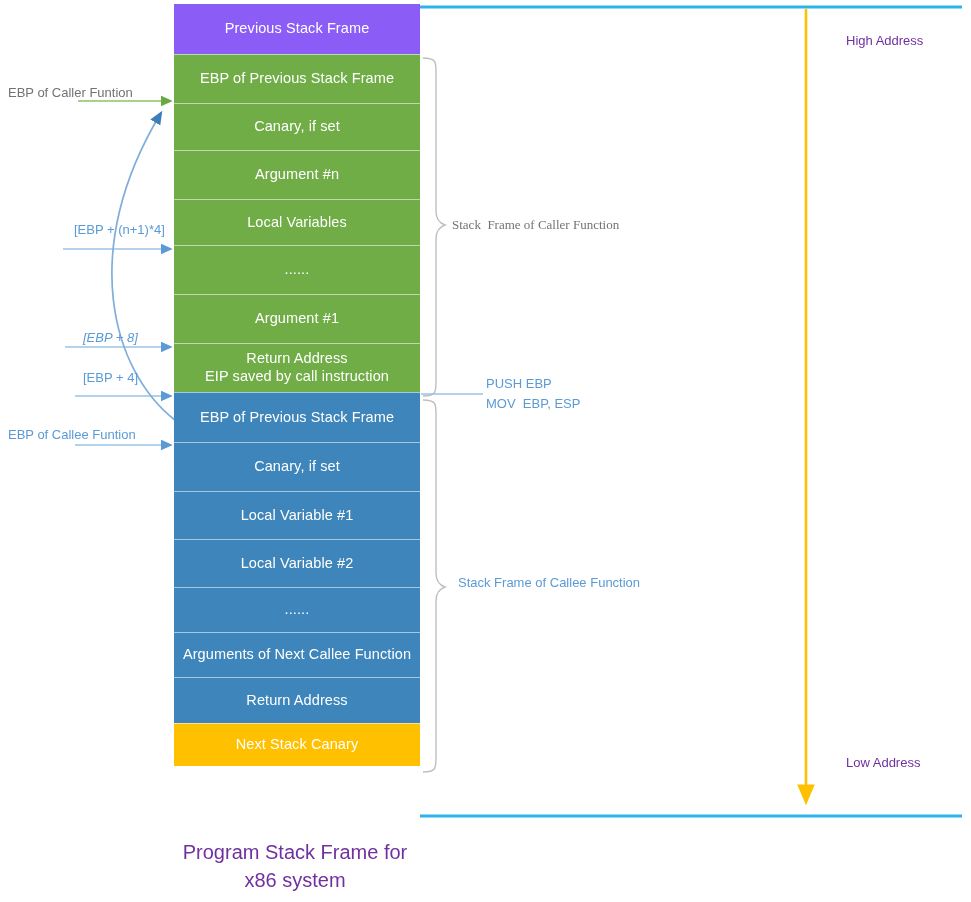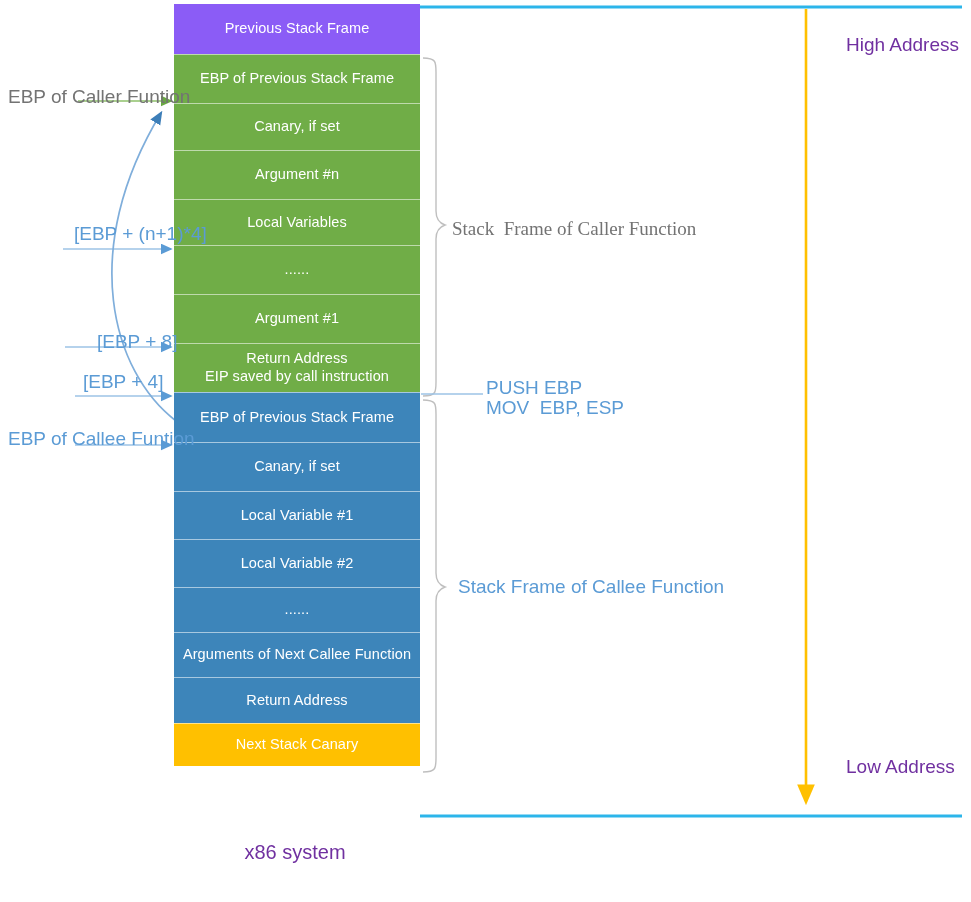--- a/index.html
+++ b/index.html
@@ -42,21 +42,21 @@
   .frame-row.orange { background: #8b5cf6; }
   .frame-row.green  { background: #70ad47; }
   .frame-row.blue   { background: #3d85ba; }
   .frame-row.gold   { background: #ffc000; }
   .frame-row .two-line { display: block; }
 
   
   .lbl {
     position: absolute;
     white-space: pre;
-    font-size: 19px;
+    font-size: 13px;
     line-height: 1.25;
   }
   .lbl.green  { color: #737373; }
   .lbl.blue   { color: #5b9bd5; }
   .lbl.purple { color: #7030a0; }
 
   .caption {
     position: absolute;
     left: 0;
     top: 838px;
@@ -173,29 +173,30 @@
     <div class="frame-row blue" style="height:46px">
       <span>Return Address</span>
     </div>
     <div class="frame-row gold" style="height:43px">
       <span>Next Stack Canary</span>
     </div>
   </div>
 
   <div class="lbl green" style="left:8px; top:85px;">EBP of Caller Funtion</div>
   <div class="lbl blue" style="left:74px; top:222px;">[EBP + (n+1)*4]</div>
-  <div class="lbl blue" style="left:97px; top:330px;">[EBP + 8]</div>
+  <div class="lbl blue" style="left:83px; top:330px;font-style:italic;">[EBP + 8]</div>
   <div class="lbl blue" style="left:83px; top:370px;">[EBP + 4]</div>
   <div class="lbl blue" style="left:8px; top:427px;">EBP of Callee Funtion</div>
 
   <div class="lbl green" style="left:452px; top:217px;font-family:Liberation Serif, serif;">Stack  Frame of Caller Function</div>
   <div class="lbl blue" style="left:486px; top:376px;">PUSH EBP</div>
   <div class="lbl blue" style="left:486px; top:396px;">MOV  EBP, ESP</div>
   <div class="lbl blue" style="left:458px; top:575px;">Stack Frame of Callee Function</div>
 
   <div class="lbl purple" style="left:846px; top:33px;">High Address</div>
   <div class="lbl purple" style="left:846px; top:755px;">Low Address</div>
 
   <div class="caption">
+    <div>Program Stack Frame for</div>
     <div>x86 system</div>
   </div>
 
 </div>
 
 </body></html>

